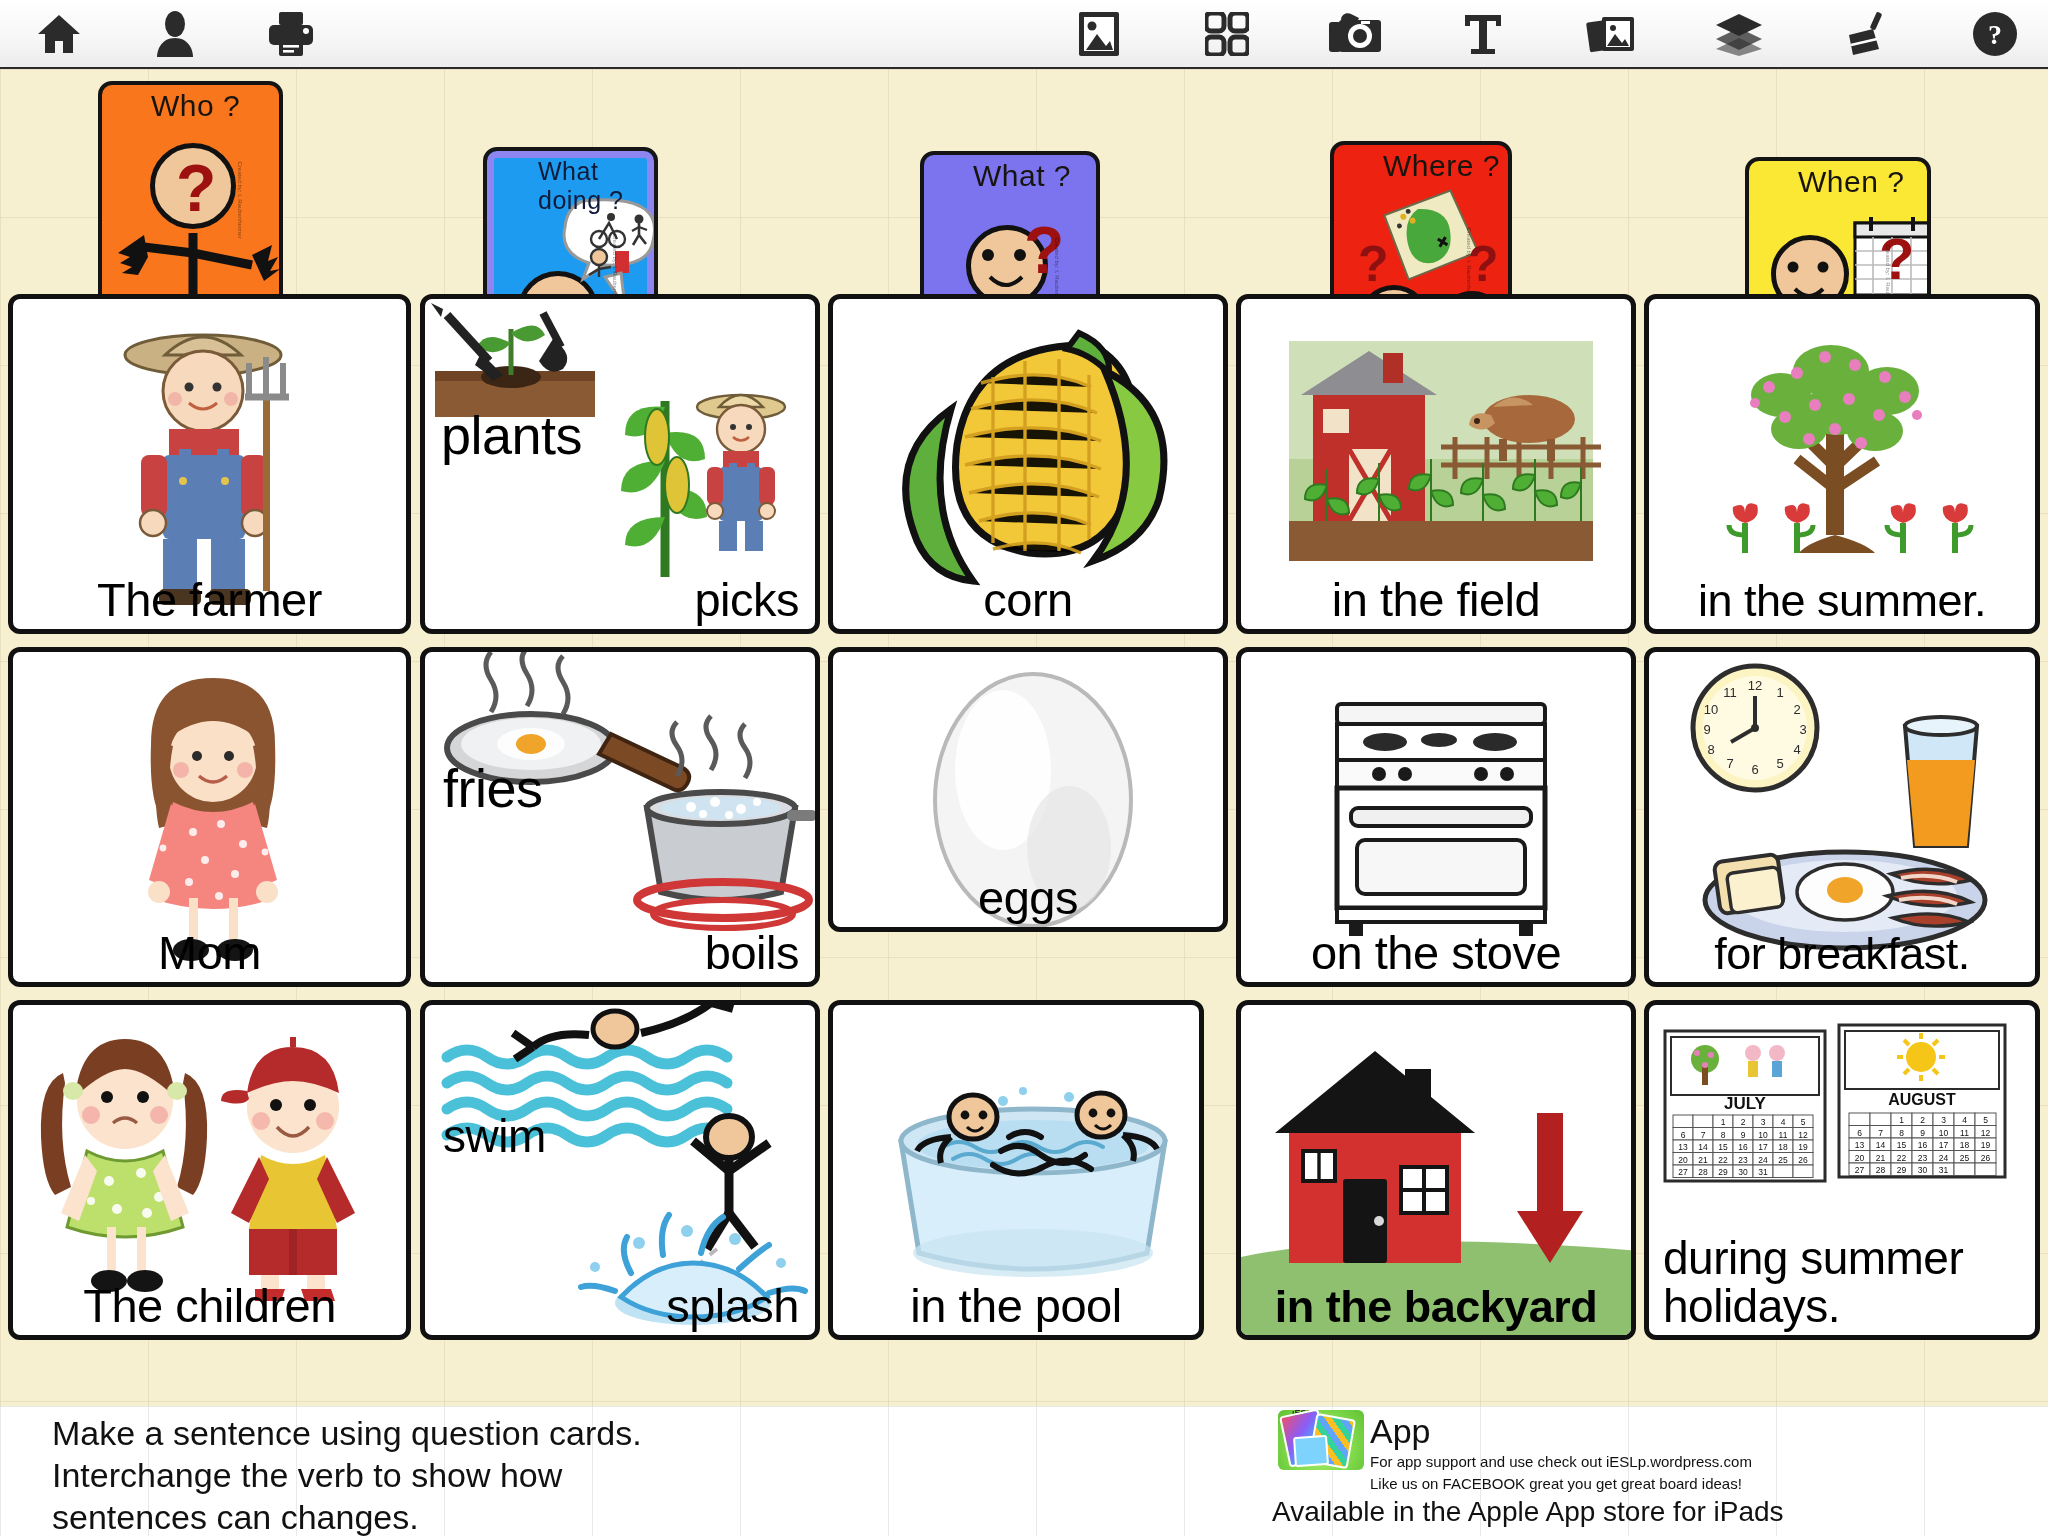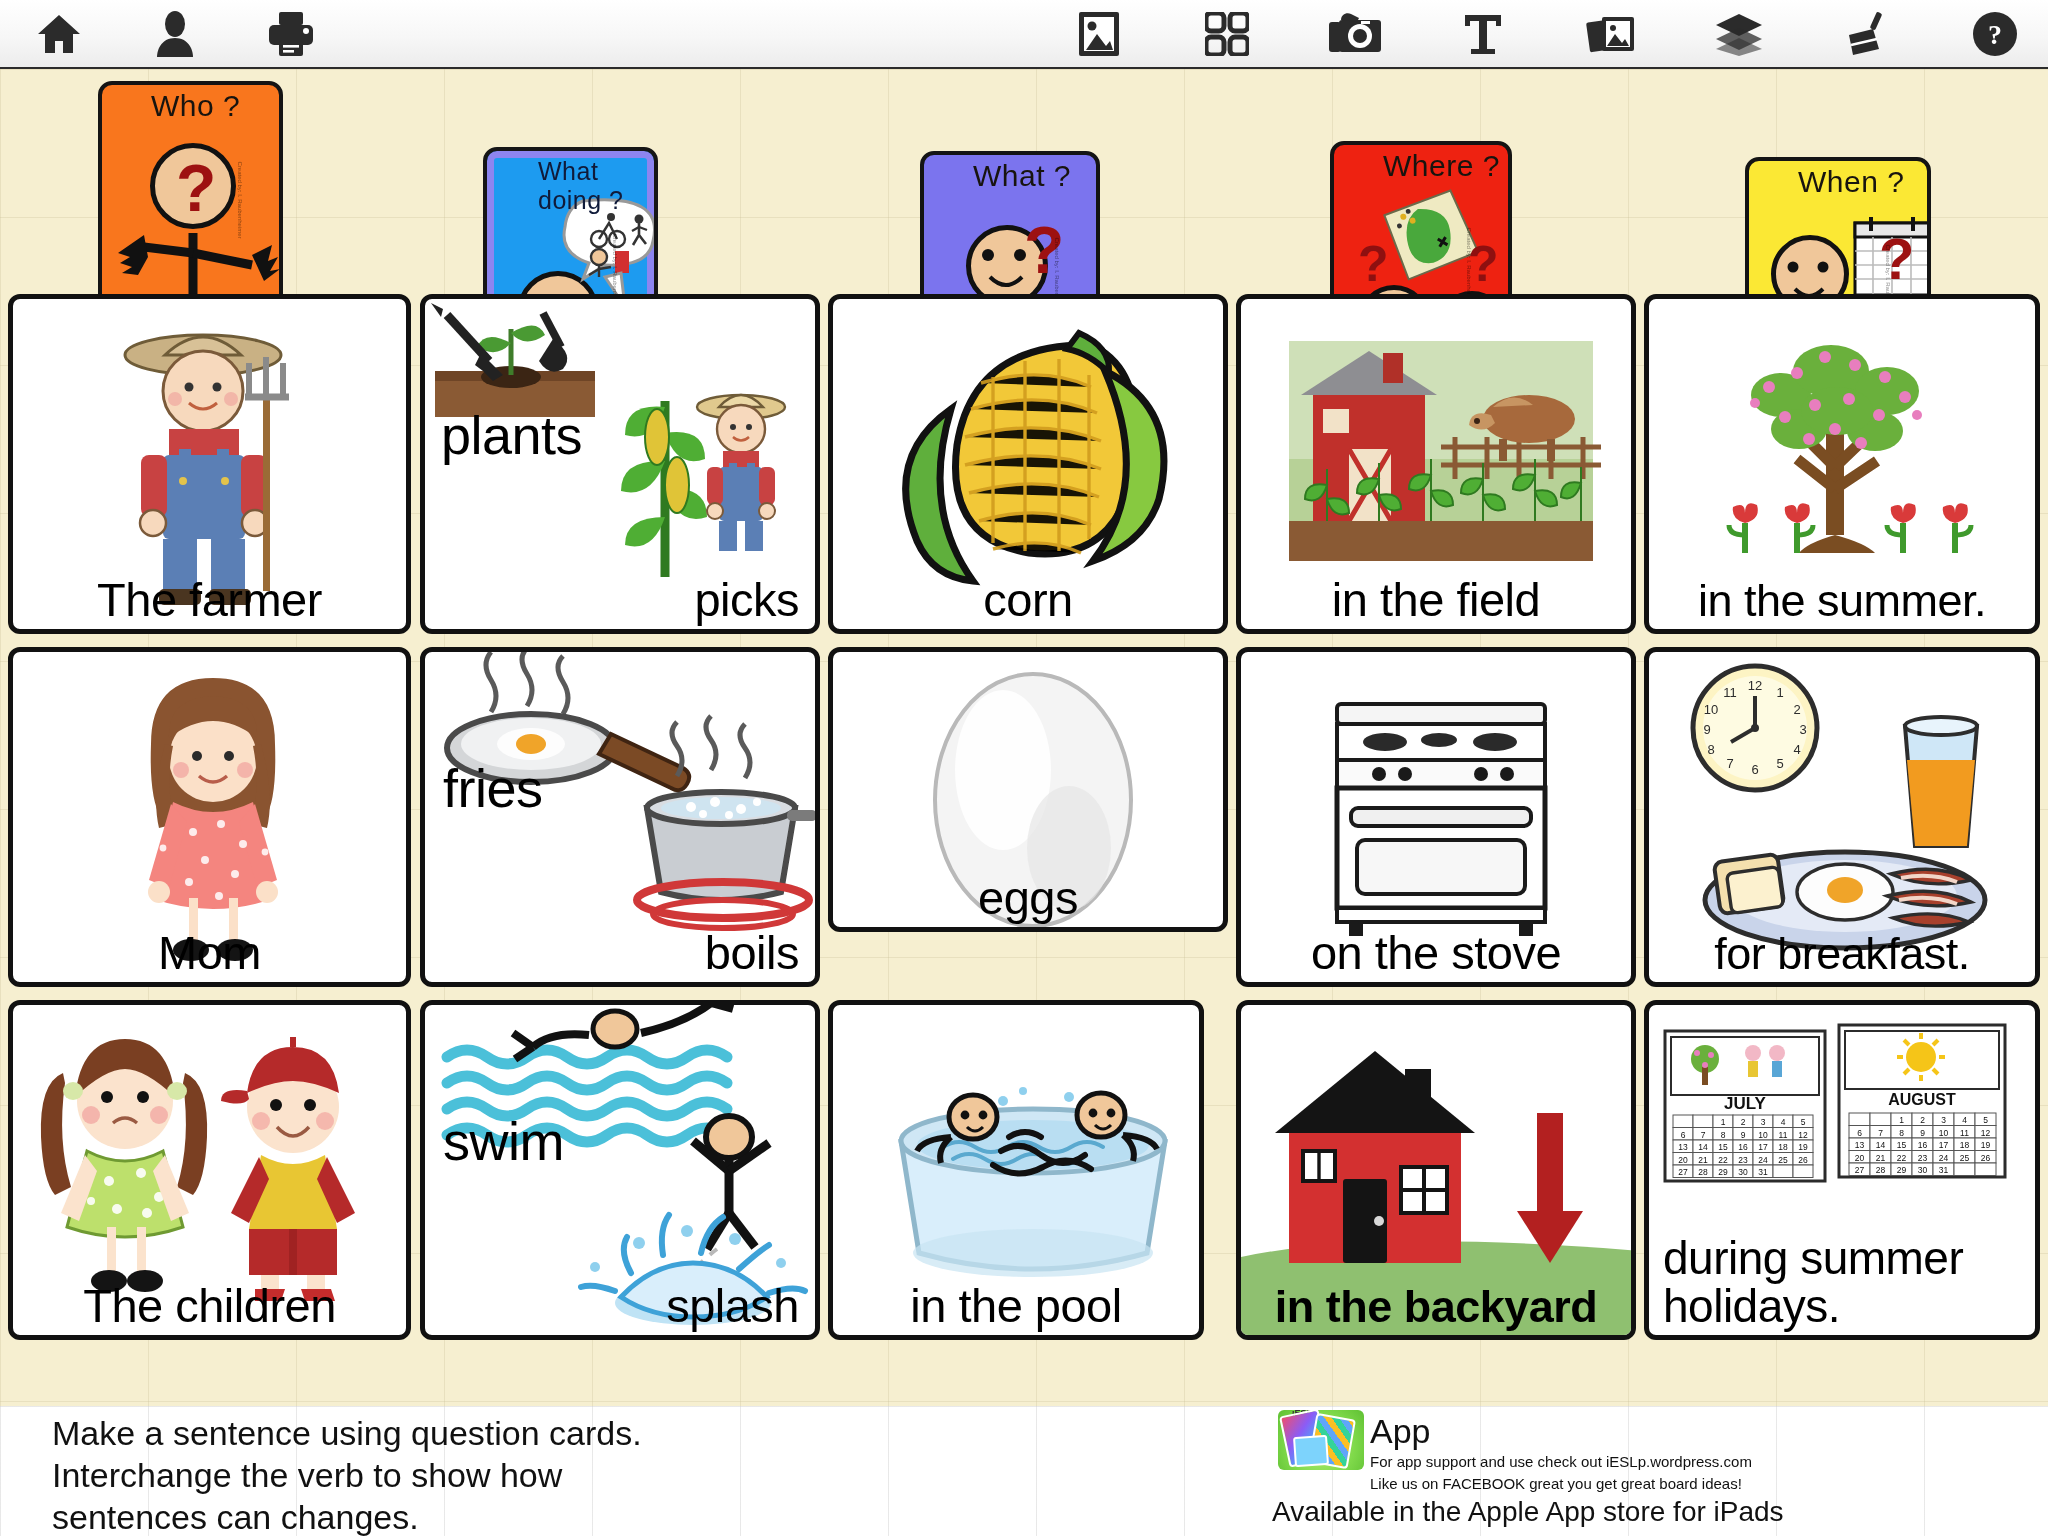--- a/index.html
+++ b/index.html
@@ -830,21 +830,21 @@
               <g fill="#8fd0ee">
                 <circle cx="214" cy="238" r="6"></circle>
                   <circle cx="262" cy="226" r="6"></circle>
                 <circle cx="310" cy="234" r="6"></circle>
                   <circle cx="170" cy="262" r="5"></circle>
                 <circle cx="356" cy="258" r="5"></circle>
               </g>
             </g>
           </svg>
         </div>
-        <div class="ctext" style="bottom:auto; top:108px; text-align:left; padding-left:18px; font-size:54px;">swim</div>
+        <div class="ctext" style="bottom:auto; top:108px; text-align:left; padding-left:18px; font-size:46px;">swim</div>
         <div class="ctext right">splash</div>
       </div>
 
       <div class="cell" style="left:820px; width:376px; height:340px;">
         <div class="art">
           <svg width="400" height="340" viewBox="0 0 400 340">
             <path d="M68 136 q132 -34 264 0 l-18 112 q-114 32 -228 0z" fill="#d9eefb" stroke="#8fb7cb" stroke-width="5"></path>
             <ellipse cx="200" cy="136" rx="132" ry="32" fill="#cfe7f5" stroke="#8fb7cb" stroke-width="5"></ellipse>
             <ellipse cx="200" cy="140" rx="116" ry="25" fill="#b9def2"></ellipse>
             <g stroke="#5aa9cf" stroke-width="4" fill="none" stroke-linecap="round">

